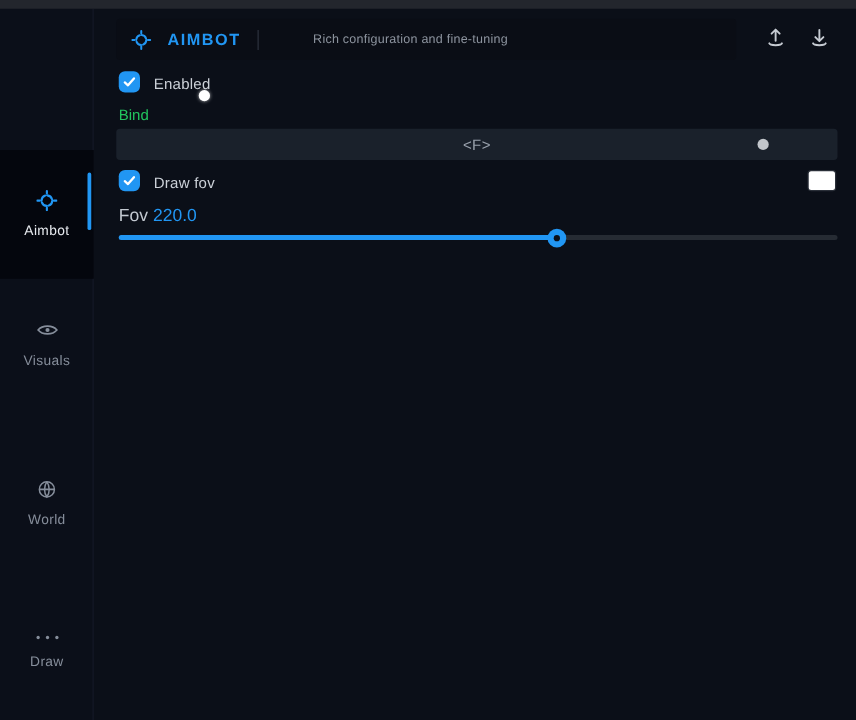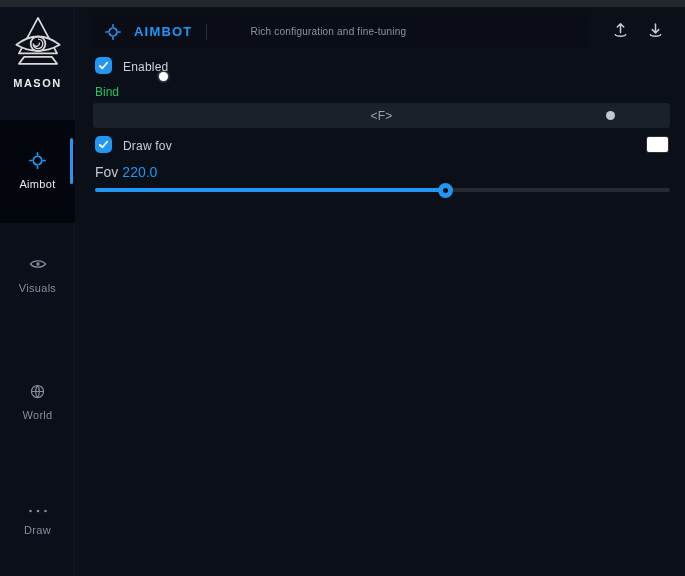--- a/index.html
+++ b/index.html
@@ -129,32 +129,20 @@
     content: ""; width: 5px; height: 5px; border-radius: 50%; background: #0b0f18;
   }
 </style>
 </head>
 <body>
 
 <div class="screen">
   <div class="top-strip"></div>
 
   <aside class="sidebar">
-    <div class="logo-block">
-      <span>
-        <svg width="52" height="56" viewBox="0 0 60 64" fill="none" stroke="#d9d9d9" stroke-width="2" stroke-linejoin="round">
-          <path d="M30 3 L52 44 L8 44 Z"></path>
-          <path d="M5 34 Q30 15 55 34 Q30 48 5 34 Z" fill="#0b0f19"></path>
-          <circle cx="30" cy="33" r="8.5"></circle>
-          <path d="M30 27.5 a5.5 5.5 0 1 1 -5.5 5.5 a3.5 3.5 0 0 0 7 -1.5" stroke-width="1.6"></path>
-          <path d="M14 48 L46 48 L52 56 L8 56 Z"></path>
-        </svg>
-      </span>
-      <div class="brand-name">MASON</div>
-    </div>
 
     <div class="nav-item nav-aimbot active">
       <span>
         <svg width="17" height="17" viewBox="0 0 20 20" fill="none" stroke="#2196f3" stroke-width="2" stroke-linecap="round">
           <circle cx="10" cy="10" r="5" stroke-dasharray="5.8 2"></circle>
           <line x1="10" y1="1" x2="10" y2="3.4"></line>
             <line x1="10" y1="16.6" x2="10" y2="19"></line>
           <line x1="1" y1="10" x2="3.4" y2="10"></line>
             <line x1="16.6" y1="10" x2="19" y2="10"></line>
         </svg>

